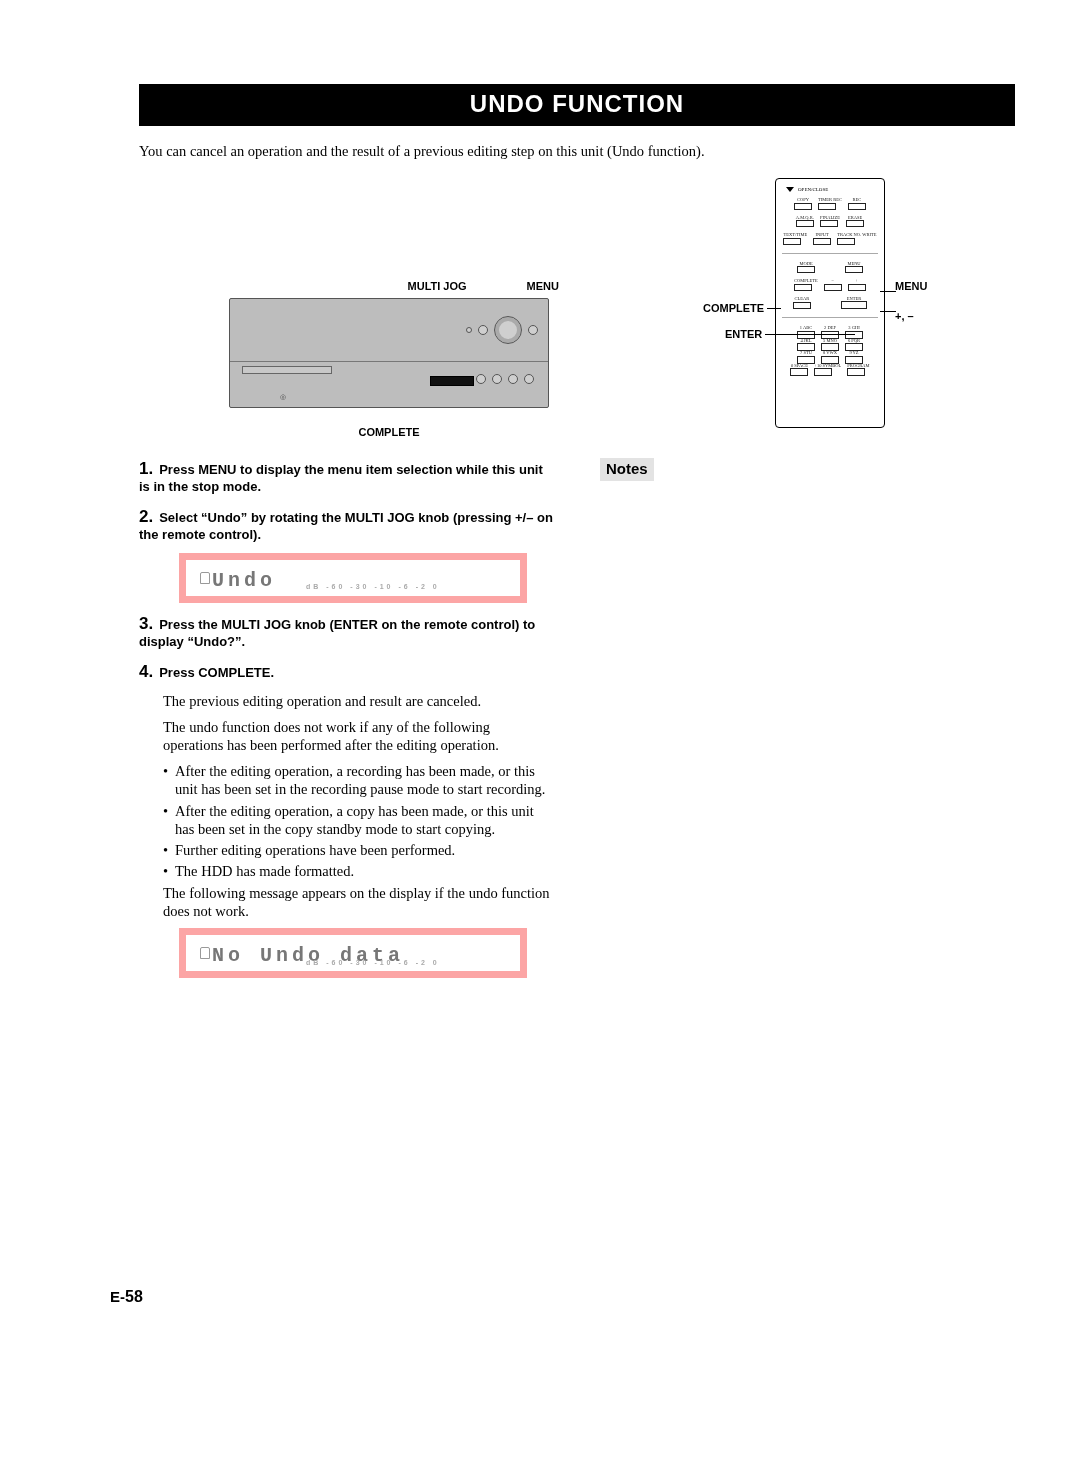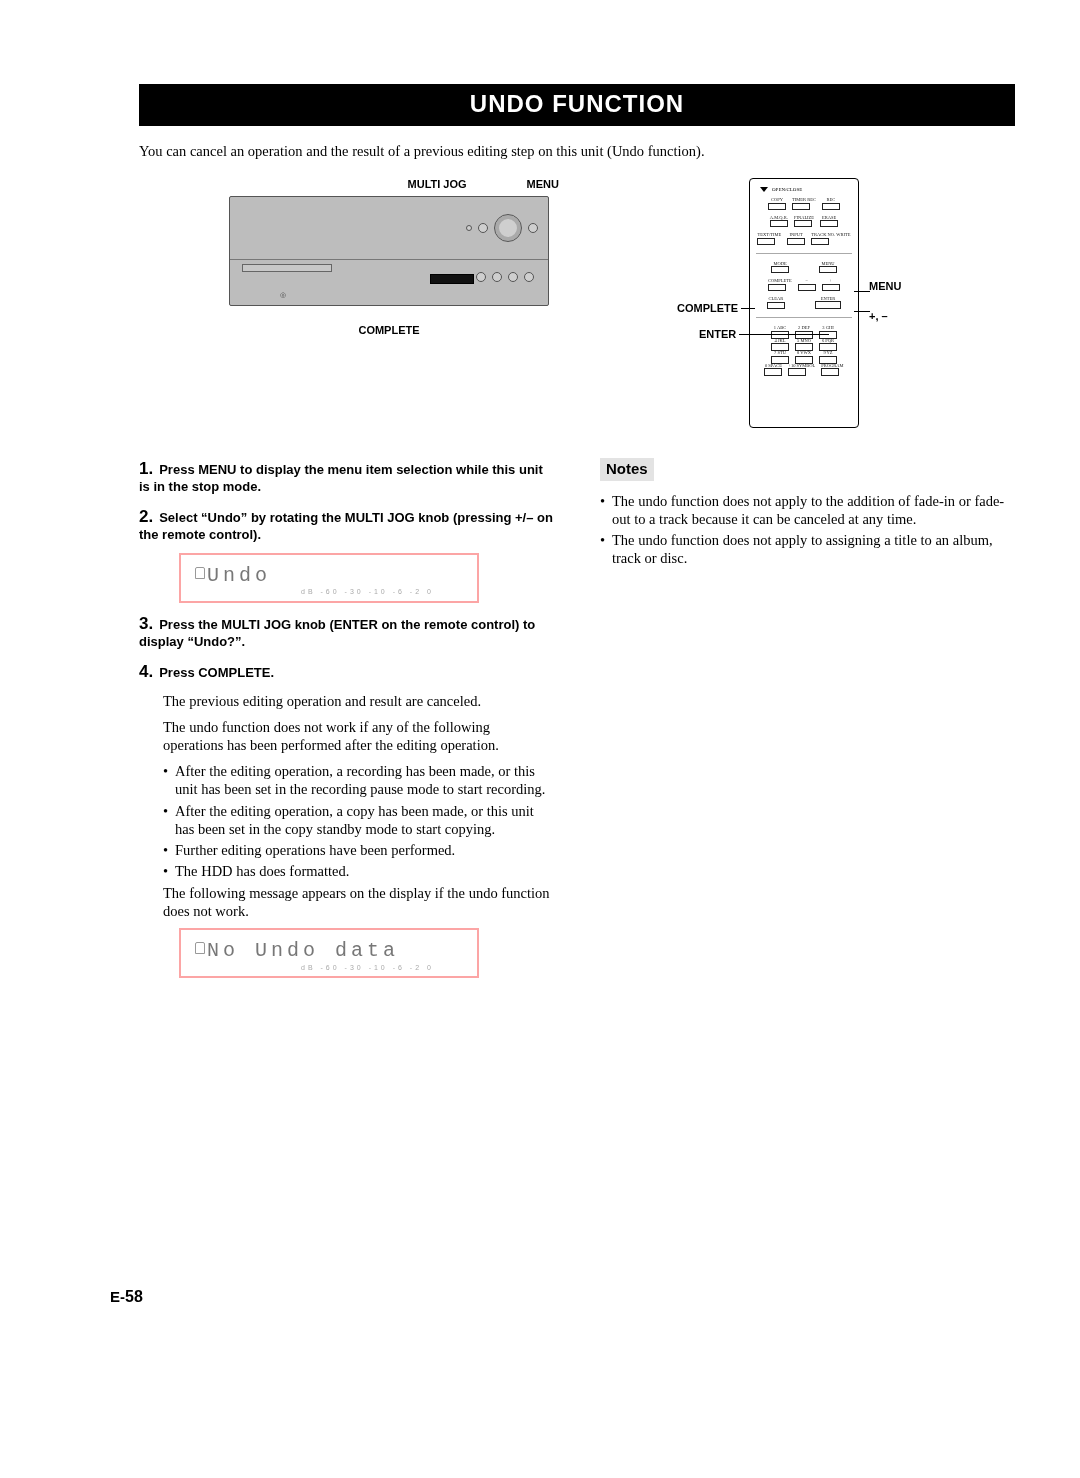--- a/index.html
+++ b/index.html
@@ -29,22 +29,22 @@
     padding: 6px 0 8px 0;
     margin-bottom: 16px;
   }
   .intro {
     font-size: 14.5px;
     line-height: 1.25;
     margin-bottom: 18px;
   }
   .figures-row {
     display: flex;
-    gap: 20px;
-    align-items: flex-start;
+    gap: 46px;
+    align-items: flex-end;
     margin-bottom: 20px;
   }
   .figure-left {
     flex: 0 0 420px;
     margin-left: 40px;
   }
   .figure-right {
     flex: 0 0 300px;
     position: relative;
     margin-left: 40px;
@@ -160,23 +160,23 @@
     list-style: none;
     margin-bottom: 10px;
     font-family: Arial, Helvetica, sans-serif;
     font-weight: 700;
     font-size: 13px;
   }
   .steps li .num {
     font-size: 17px; font-weight: 800; margin-right: 6px;
   }
   .lcd-panel {
-    width: 300px; height: 50px;
-    border: 2px solid #fca5a5; margin: 8px 0 10px 40px;
-    position: relative; background:#fff;
+    width: 348px; height: 50px;
+    border: 7px solid #fca5a5; margin: 8px 0 10px 40px;
+    position: relative; background:#fff;font-weight:bold;
   }
   .lcd-text {
     position:absolute; left: 26px; top: 8px;
     font-family: "Courier New", monospace; font-size: 20px; letter-spacing: 4px; color:#777;
   }
   .lcd-icon {
     position:absolute; left:14px; top:12px; width:10px; height:12px;
     border:1px solid #999; border-radius:2px 2px 0 0;
   }
   .lcd-sub {
@@ -434,37 +434,33 @@
         <li><span class="num">4.</span><span>Press COMPLETE.</span></li>
       </ol>
 
       <p class="body-text">The previous editing operation and result are canceled.</p>
       <p class="body-text">The undo function does not work if any of the following operations has been performed after the editing operation.</p>
 
       <ul class="bullets">
         <li>After the editing operation, a recording has been made, or this unit has been set in the recording pause mode to start recording.</li>
         <li>After the editing operation, a copy has been made, or this unit has been set in the copy standby mode to start copying.</li>
         <li>Further editing operations have been performed.</li>
-        <li>The HDD has does formatted.</li>
+        <li>The HDD has made formatted.</li>
       </ul>
 
       <p class="body-text">The following message appears on the display if the undo function does not work.</p>
 
       <div class="lcd-panel">
         <div class="lcd-icon"></div>
         <div class="lcd-text">No Undo data</div>
         <div class="lcd-sub">dB  -60    -30    -10    -6    -2    0</div>
       </div>
     </div>
 
     <div class="col">
       <div class="notes-heading">Notes</div>
-      <ul class="bullets" style="margin-left:0">
-        <li>The undo function does not apply to the addition of fade-in or fade-out to a track because it can be canceled at any time.</li>
-        <li>The undo function does not apply to assigning a title to an album, track or disc.</li>
-      </ul>
     </div>
   </div>
 </div>
 
 <div class="page-footer">
   <span class="pre">E-</span><span class="num">58</span>
 </div>
 
 </body></html>

